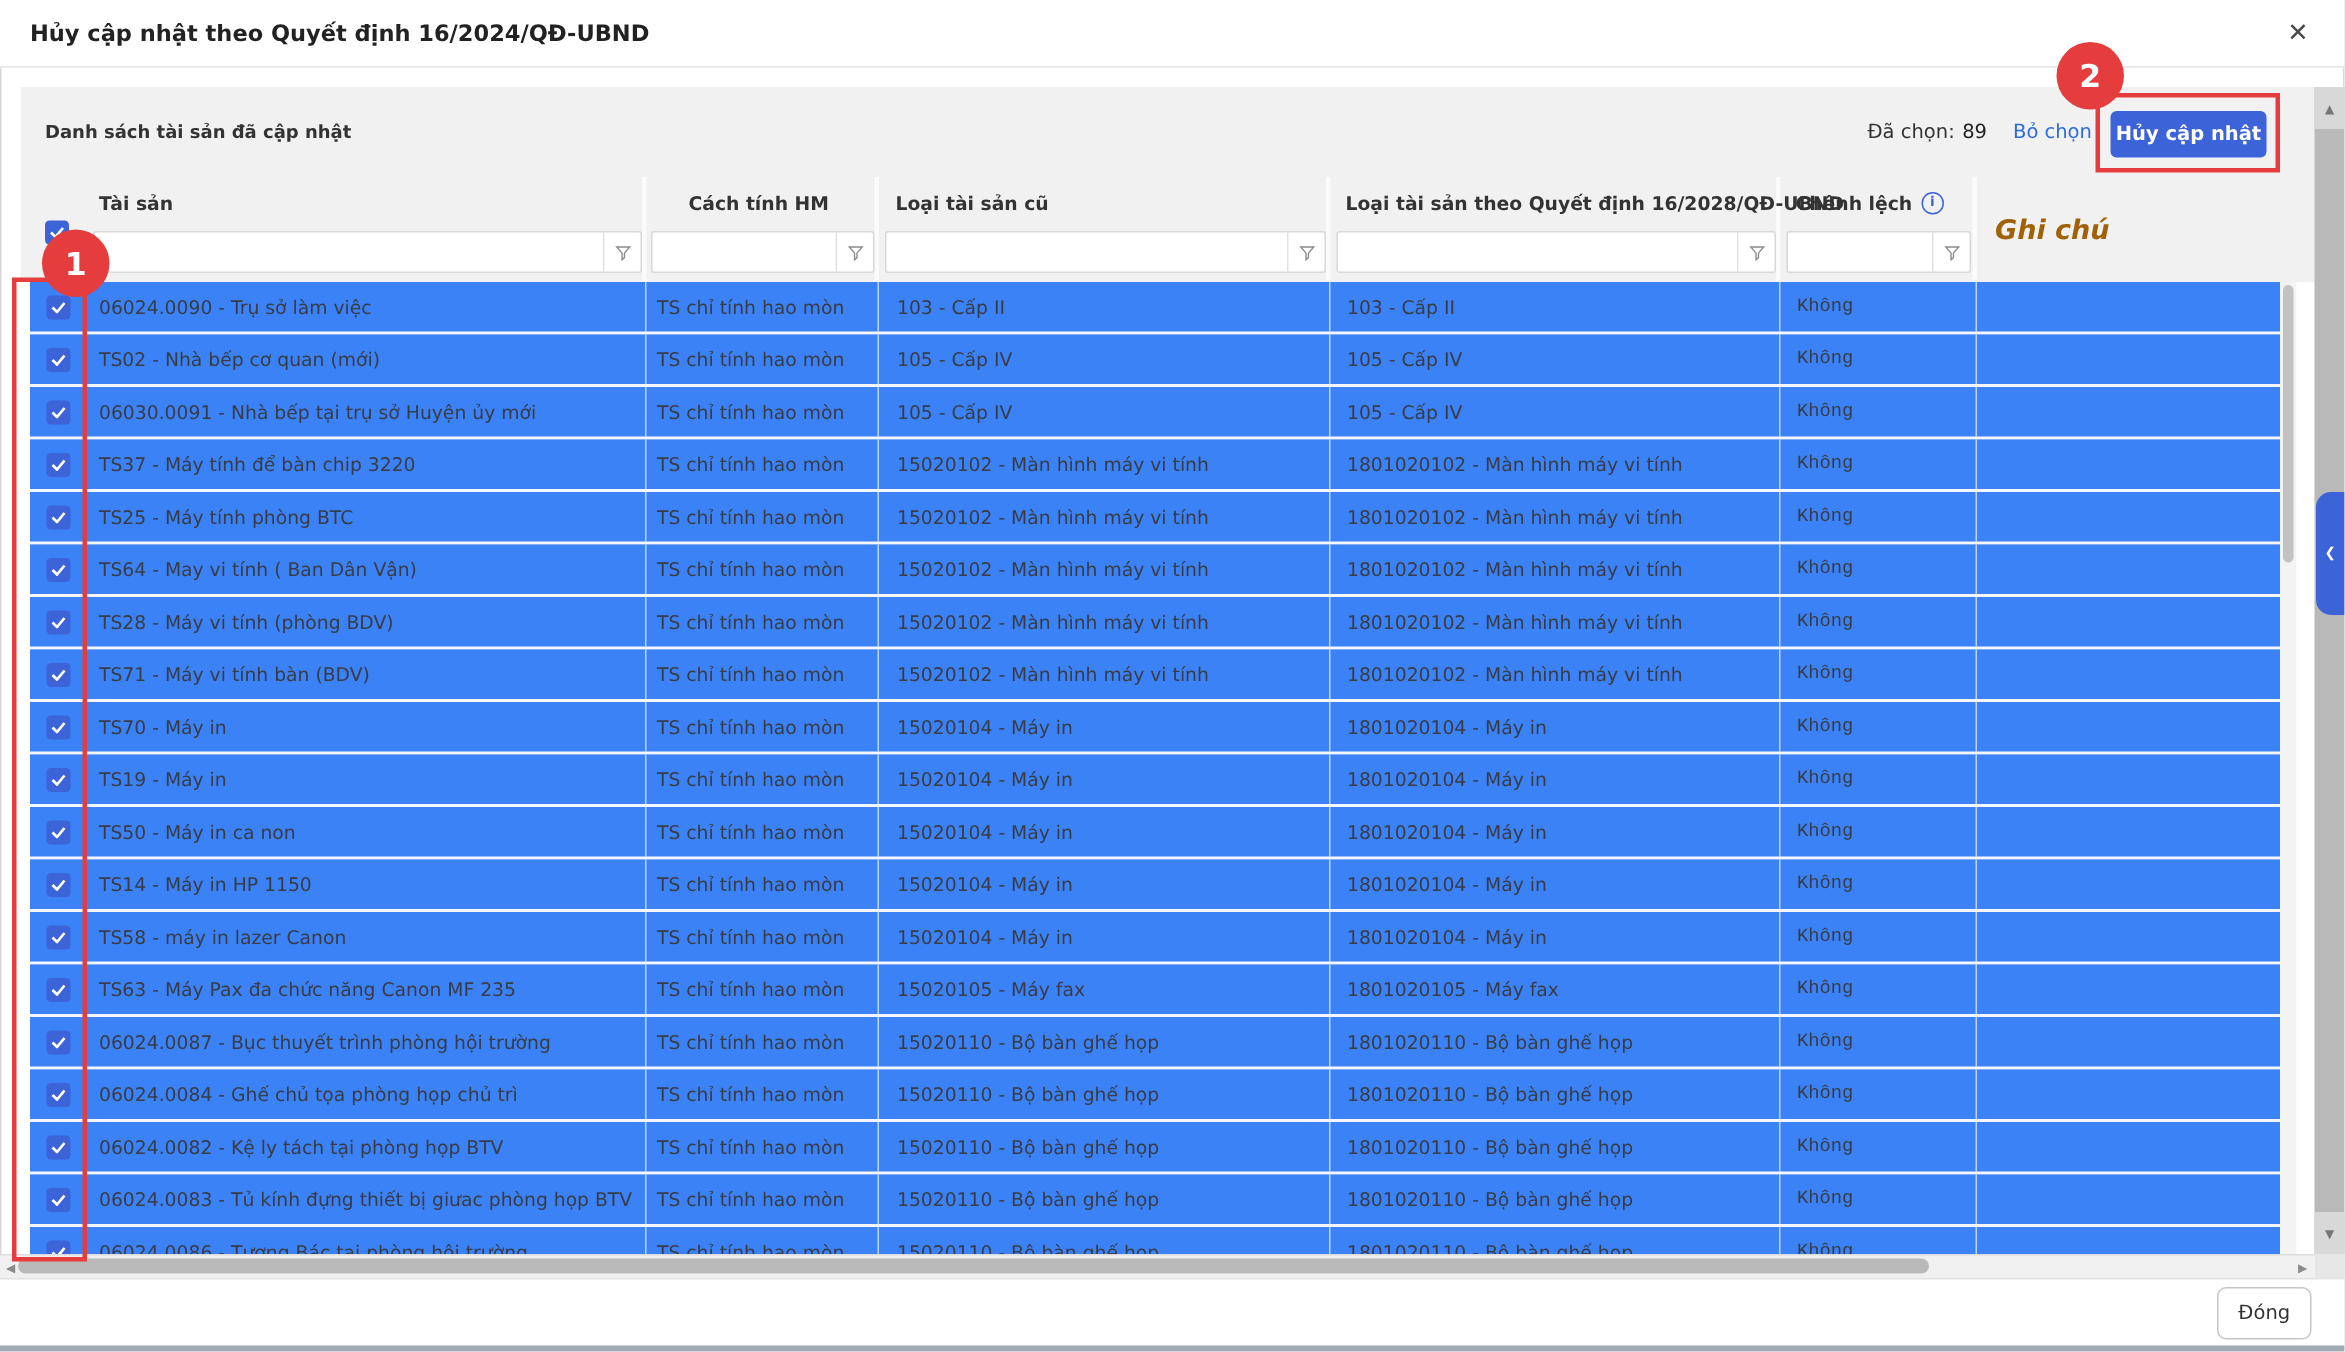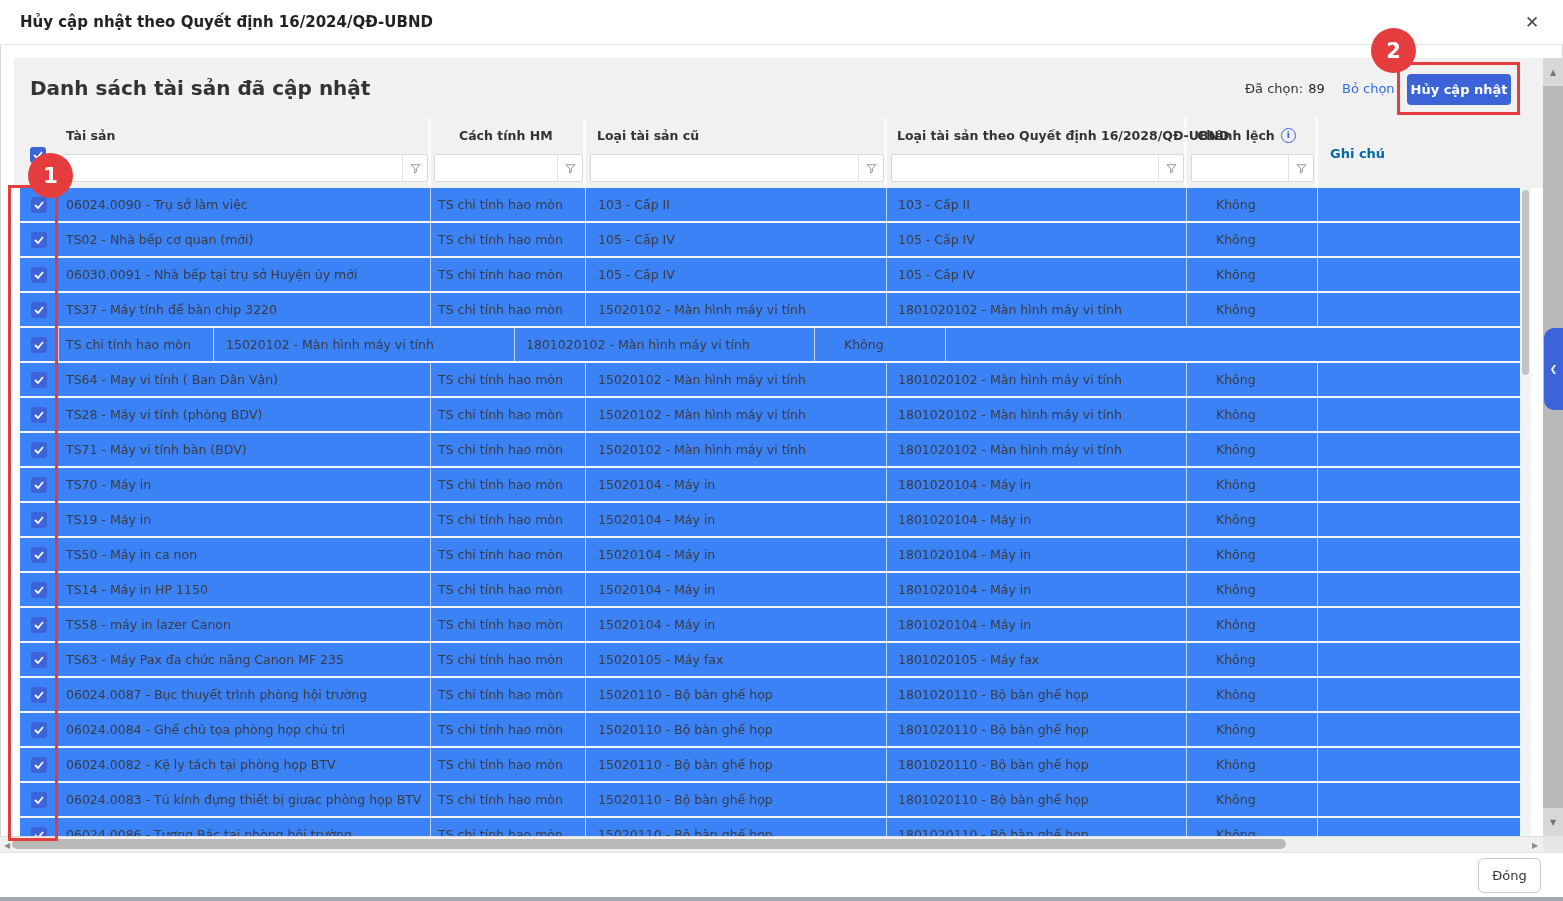--- a/index.html
+++ b/index.html
@@ -12,50 +12,50 @@
   .abs{position:absolute;}
 
   
   .titlebar{left:0;top:0;width:1563px;height:44px;background:#fff;border-bottom:1px solid #e4e4e4;}
   .dlg-title{left:20px;top:0;height:44px;display:flex;align-items:center;font-size:15px;font-weight:bold;color:#222;}
   .close-btn{left:1518px;top:8px;width:28px;height:28px;display:flex;align-items:center;justify-content:center;
     font-size:17px;color:#4a4a4a;cursor:pointer;}
 
   
   .band{left:14px;top:58px;width:1529px;height:130px;background:#f1f1f2;}
-  .panel-title{left:30px;top:58px;height:60px;display:flex;align-items:center;font-size:20px;font-weight:bold;color:#333;}
+  .panel-title{left:30px;top:58px;height:60px;display:flex;align-items:center;font-size:12px;font-weight:bold;color:#333;}
   .sel-wrap{left:1245px;top:58px;height:60px;display:flex;align-items:center;gap:5px;font-size:13px;color:#333;}
   .sel-wrap b{font-weight:normal;color:#222;}
   .deselect{left:1342px;top:58px;height:60px;display:flex;align-items:center;font-size:13px;color:#2e6be0;cursor:pointer;}
   .cancel-btn{left:1407px;top:74px;width:104px;height:31px;background:#3d63d8;border-radius:4px;
     display:flex;align-items:center;justify-content:center;color:#fff;font-size:13px;font-weight:bold;cursor:pointer;}
 
   .hsep{top:118px;height:69px;width:3px;background:#fbfbfc;}
   .hlabel{top:118px;height:34px;display:flex;align-items:center;font-size:12.5px;font-weight:bold;color:#333;white-space:nowrap;}
-  .ghichu-label{left:1330px;top:118px;height:70px;display:flex;align-items:center;font-size:13px;font-weight:bold;color:#0369a1;}
+  .ghichu-label{left:1330px;top:118px;height:70px;display:flex;align-items:center;font-size:18px;font-weight:bold;color:#a16207;font-style:italic;}
   .info-ic{display:inline-flex;align-items:center;justify-content:center;width:13px;height:13px;border:1.2px solid #3d63d8;
     border-radius:50%;font-size:9px;font-weight:bold;color:#3d63d8;margin-left:6px;font-style:normal;}
 
   .fwrap{top:154px;height:28px;background:#fff;border:1px solid #d8d8d8;border-radius:2px;display:flex;box-sizing:border-box;}
   .fwrap input{flex:1;border:none;outline:none;min-width:0;background:transparent;padding:0 6px;font-size:12px;}
   .funnel{width:24px;border-left:1px solid #e3e3e3;display:flex;align-items:center;justify-content:center;cursor:pointer;}
 
   
   .cbx{width:16px;height:16px;background:#3d63d8;border-radius:3px;display:flex;align-items:center;justify-content:center;cursor:pointer;}
 
   
   .tbody{left:20px;top:188px;width:1500px;height:648px;overflow:hidden;background:#fff;}
   .trow{display:flex;height:35px;background:#3b82f6;border-bottom:2px solid #f4f6fc;box-sizing:border-box;}
   .cell{line-height:33px;font-size:12.5px;color:#393b45;white-space:nowrap;overflow:hidden;box-sizing:border-box;}
   .c0{width:38px;display:flex;align-items:center;justify-content:center;}
   .c1{width:372px;padding-left:8px;}
   .c2{width:155px;padding-left:7px;border-left:1px solid rgba(255,255,255,.65);}
   .c3{width:301px;padding-left:12px;border-left:1px solid rgba(255,255,255,.65);}
   .c4{width:300px;padding-left:11px;border-left:1px solid rgba(255,255,255,.65);}
-  .c5{width:131px;padding-left:29px;border-left:1px solid rgba(255,255,255,.65);}
+  .c5{width:131px;padding-left:11px;border-left:1px solid rgba(255,255,255,.65);font-family:Liberation Mono, monospace;}
   .c6{width:203px;border-left:1px solid rgba(255,255,255,.65);}
 
   
   .v-inner-track{left:1520px;top:188px;width:11px;height:648px;background:#f3f3f3;}
   .v-inner-thumb{left:1522px;top:190px;width:7px;height:185px;background:#c2c2c2;border-radius:4px;cursor:pointer;}
   .gutter-right{left:1531px;top:188px;width:12px;height:648px;background:#fff;}
   .gutter-left{left:14px;top:188px;width:6px;height:648px;background:#fff;}
 
   .v-page-track{left:1543px;top:58px;width:20px;height:778px;background:#b9b9b9;}
   .v-page-btn{left:1543px;width:20px;height:28px;background:#d8d8d8;display:flex;align-items:center;justify-content:center;
@@ -226,20 +226,21 @@
   </div>
 
   <div class="trow">
     <div class="cell c0">
       <span class="cbx">
         <svg width="10" height="8" viewBox="0 0 10 8">
             <polyline points="1,4 4,7 9,1" stroke="#fff" stroke-width="1.8" fill="none"></polyline>
           </svg>
       </span>
     </div>
+    <div class="cell c1">TS25 - Máy tính phòng BTC</div>
     <div class="cell c2">TS chỉ tính hao mòn</div>
     <div class="cell c3">15020102 - Màn hình máy vi tính</div>
     <div class="cell c4">1801020102 - Màn hình máy vi tính</div>
     <div class="cell c5">Không</div>
     <div class="cell c6"></div>
   </div>
 
   <div class="trow">
     <div class="cell c0">
       <span class="cbx">

